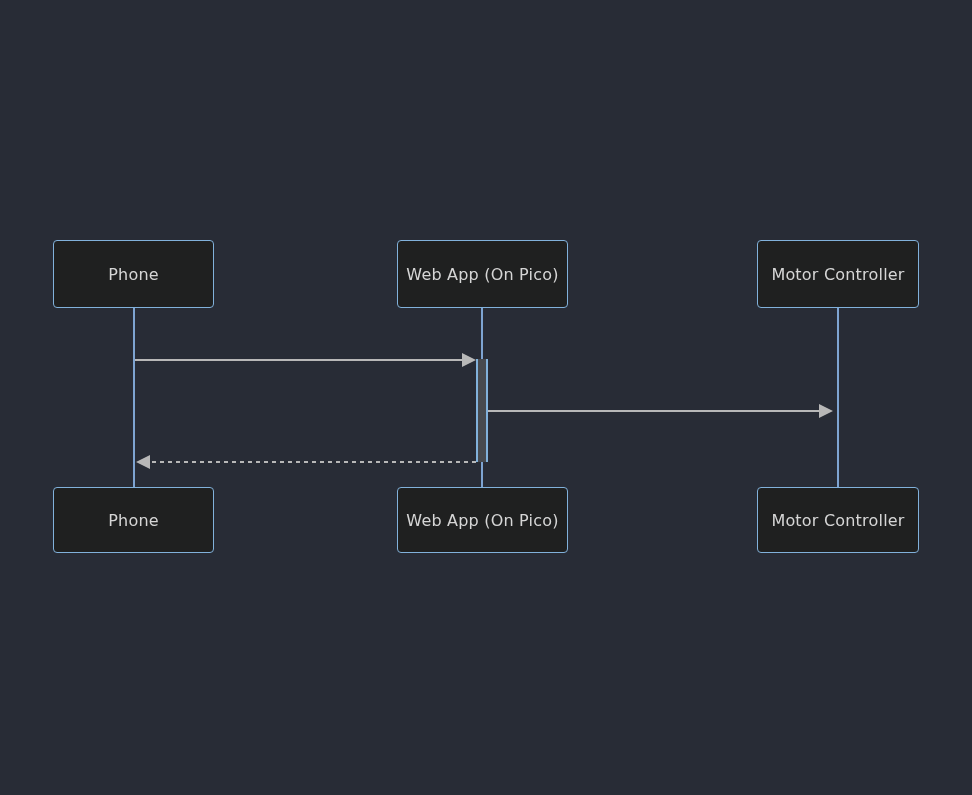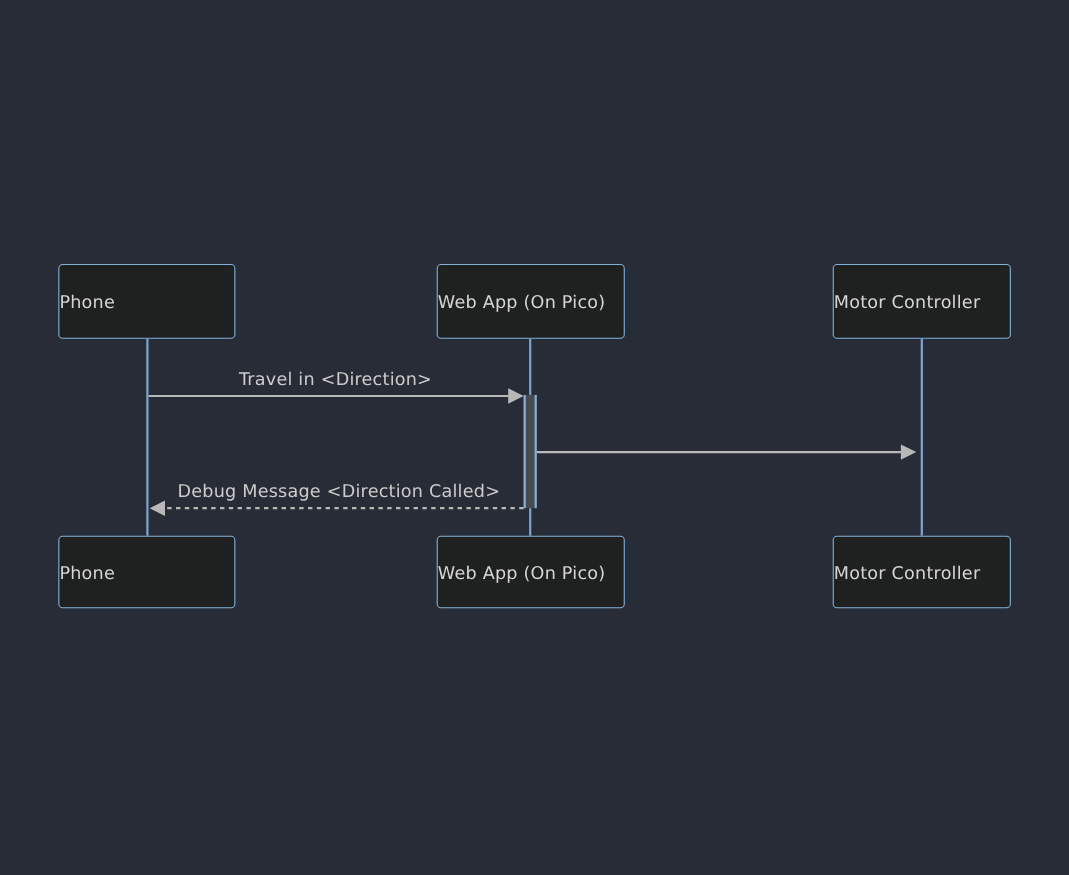--- a/index.html
+++ b/index.html
@@ -16,20 +16,21 @@
     overflow: hidden;
   }
   .actor-box {
     position: absolute;
     box-sizing: border-box;
     background: #1f2020;
     border: 1px solid #81b1db;
     border-radius: 4px;
     display: flex;
     align-items: center;
+    justify-content: center;
     color: #d6d6d6;
     font-size: 16px;
     letter-spacing: 0.2px;
   }
   .lifeline {
     position: absolute;
     width: 2px;
     background: #7ea4d2;
   }
   .activation {
@@ -106,16 +107,14 @@
     <g>
       <line class="arrow-line" x1="488" y1="411" x2="822" y2="411"></line>
       <polygon class="arrow-head" points="833,411 819,404 819,418"></polygon>
     </g>
     <g>
       <line class="arrow-line dashed" x1="476" y1="462" x2="147" y2="462"></line>
       <polygon class="arrow-head" points="136,462 150,455 150,469"></polygon>
     </g>
   </svg>
 
-  <div class="msg-label" style="left:305px; top:354px;">Travel in &lt;Direction&gt;</div>
-  <div class="msg-label" style="left:308px; top:456px;">Debug Message &lt;Direction Called&gt;</div>
 
 </div>
 
 </body></html>

